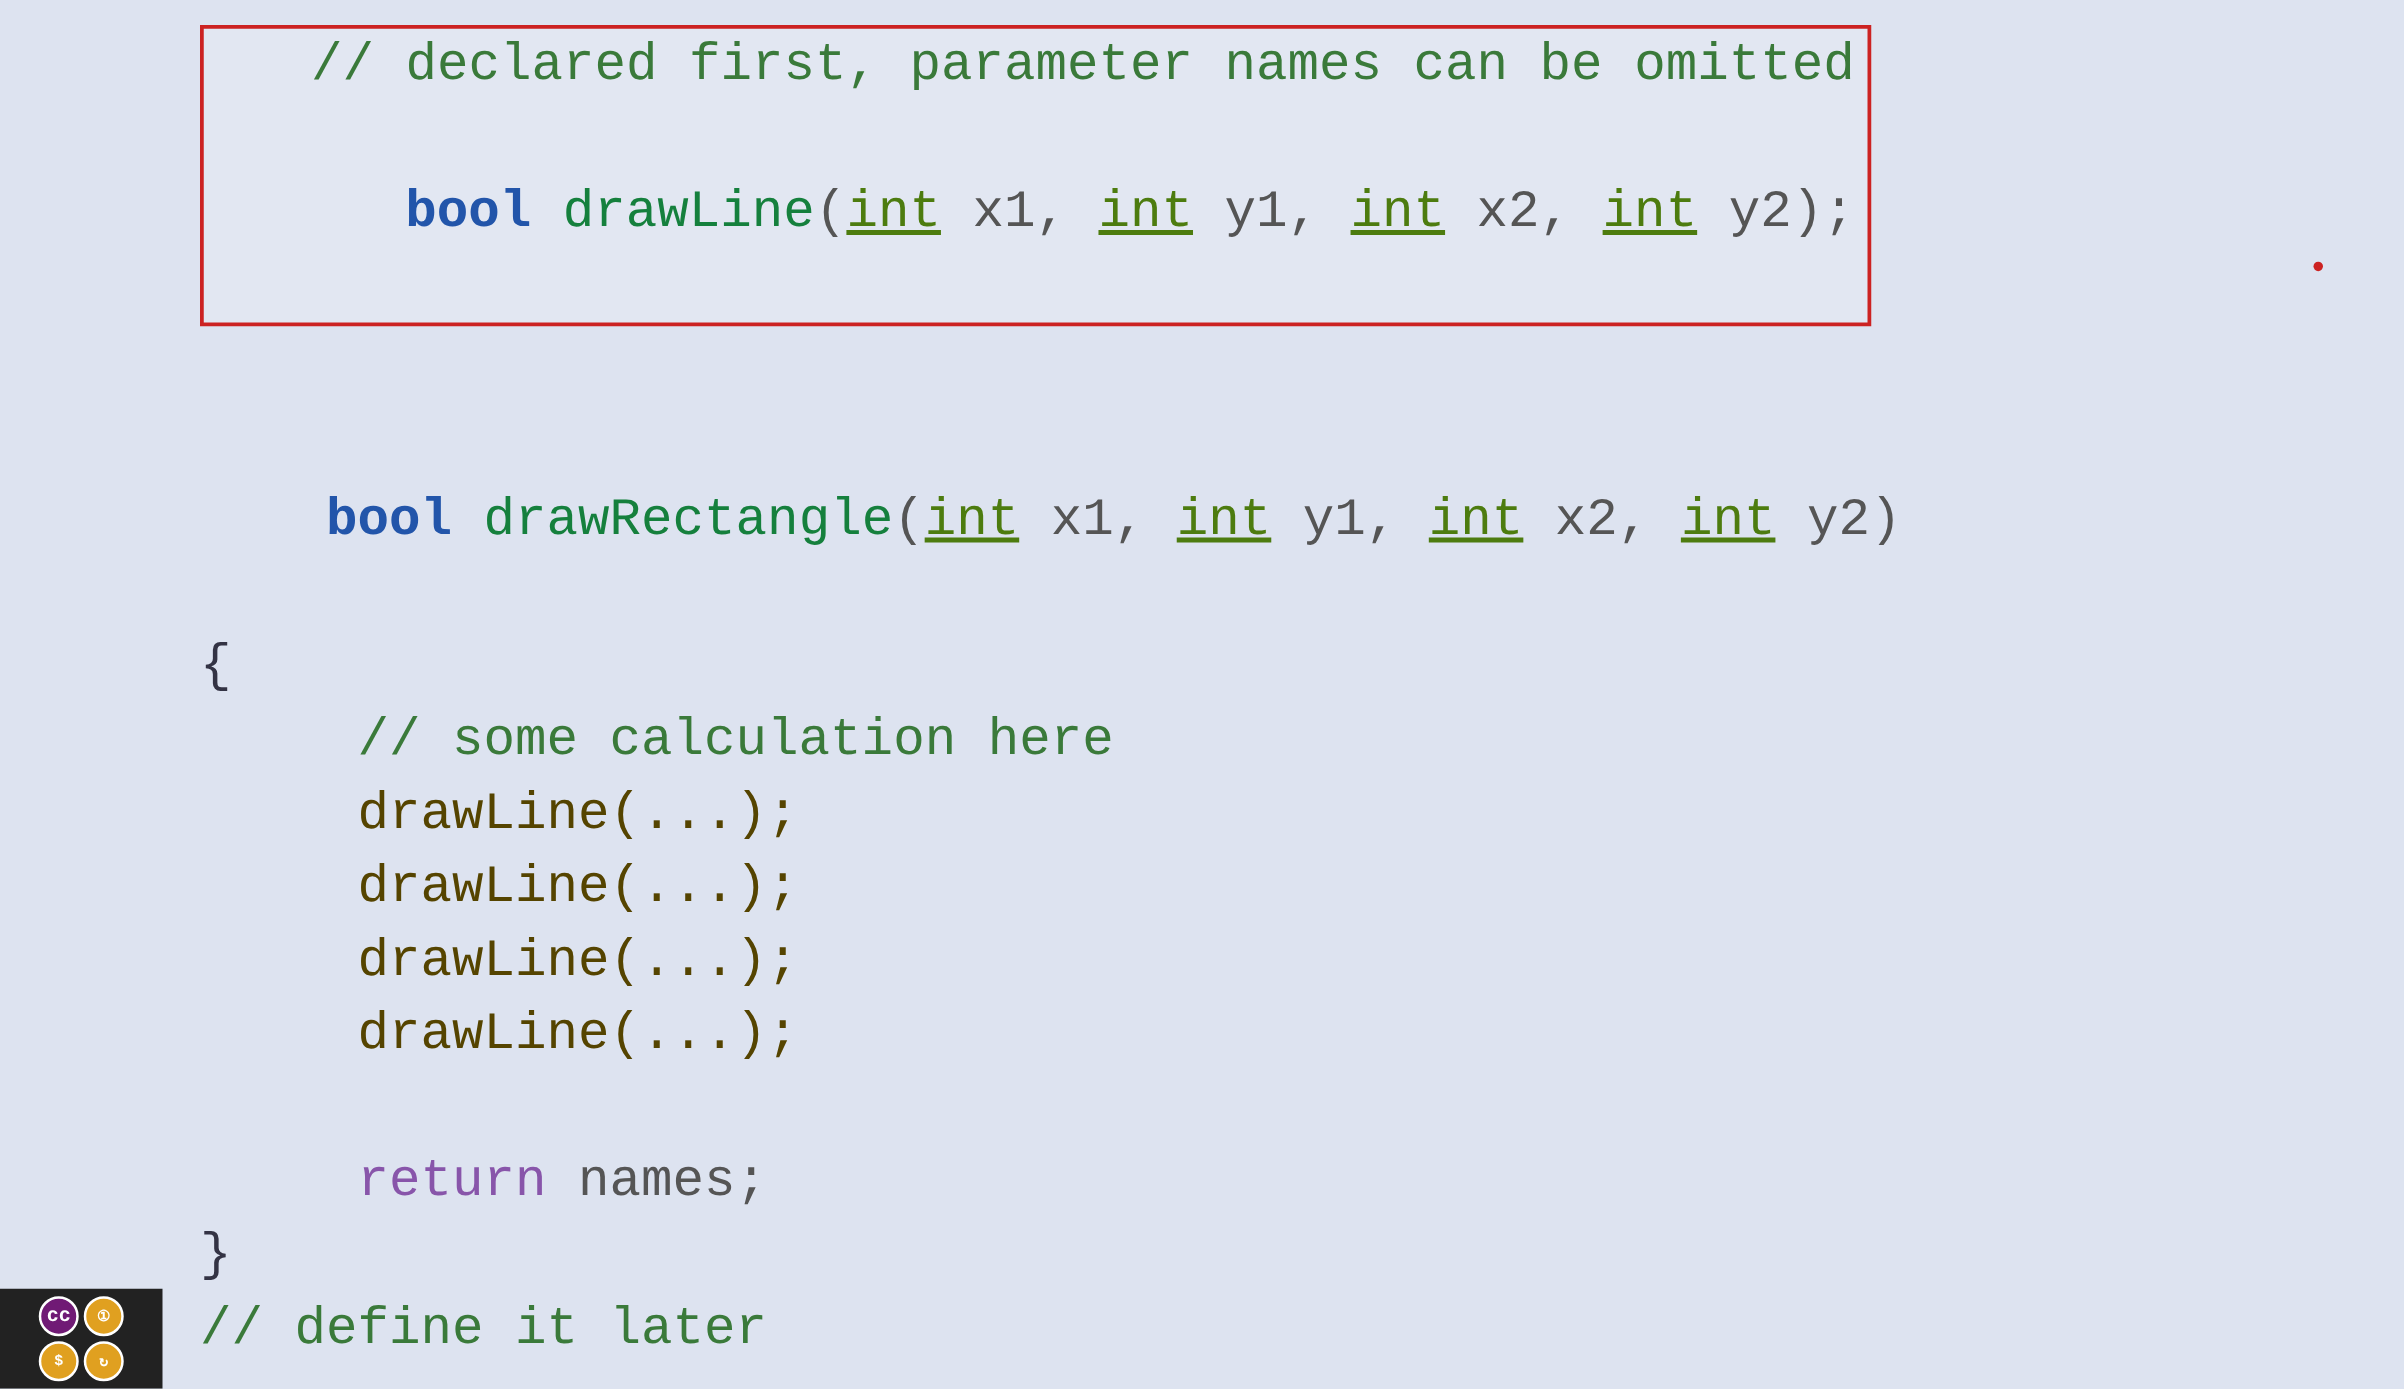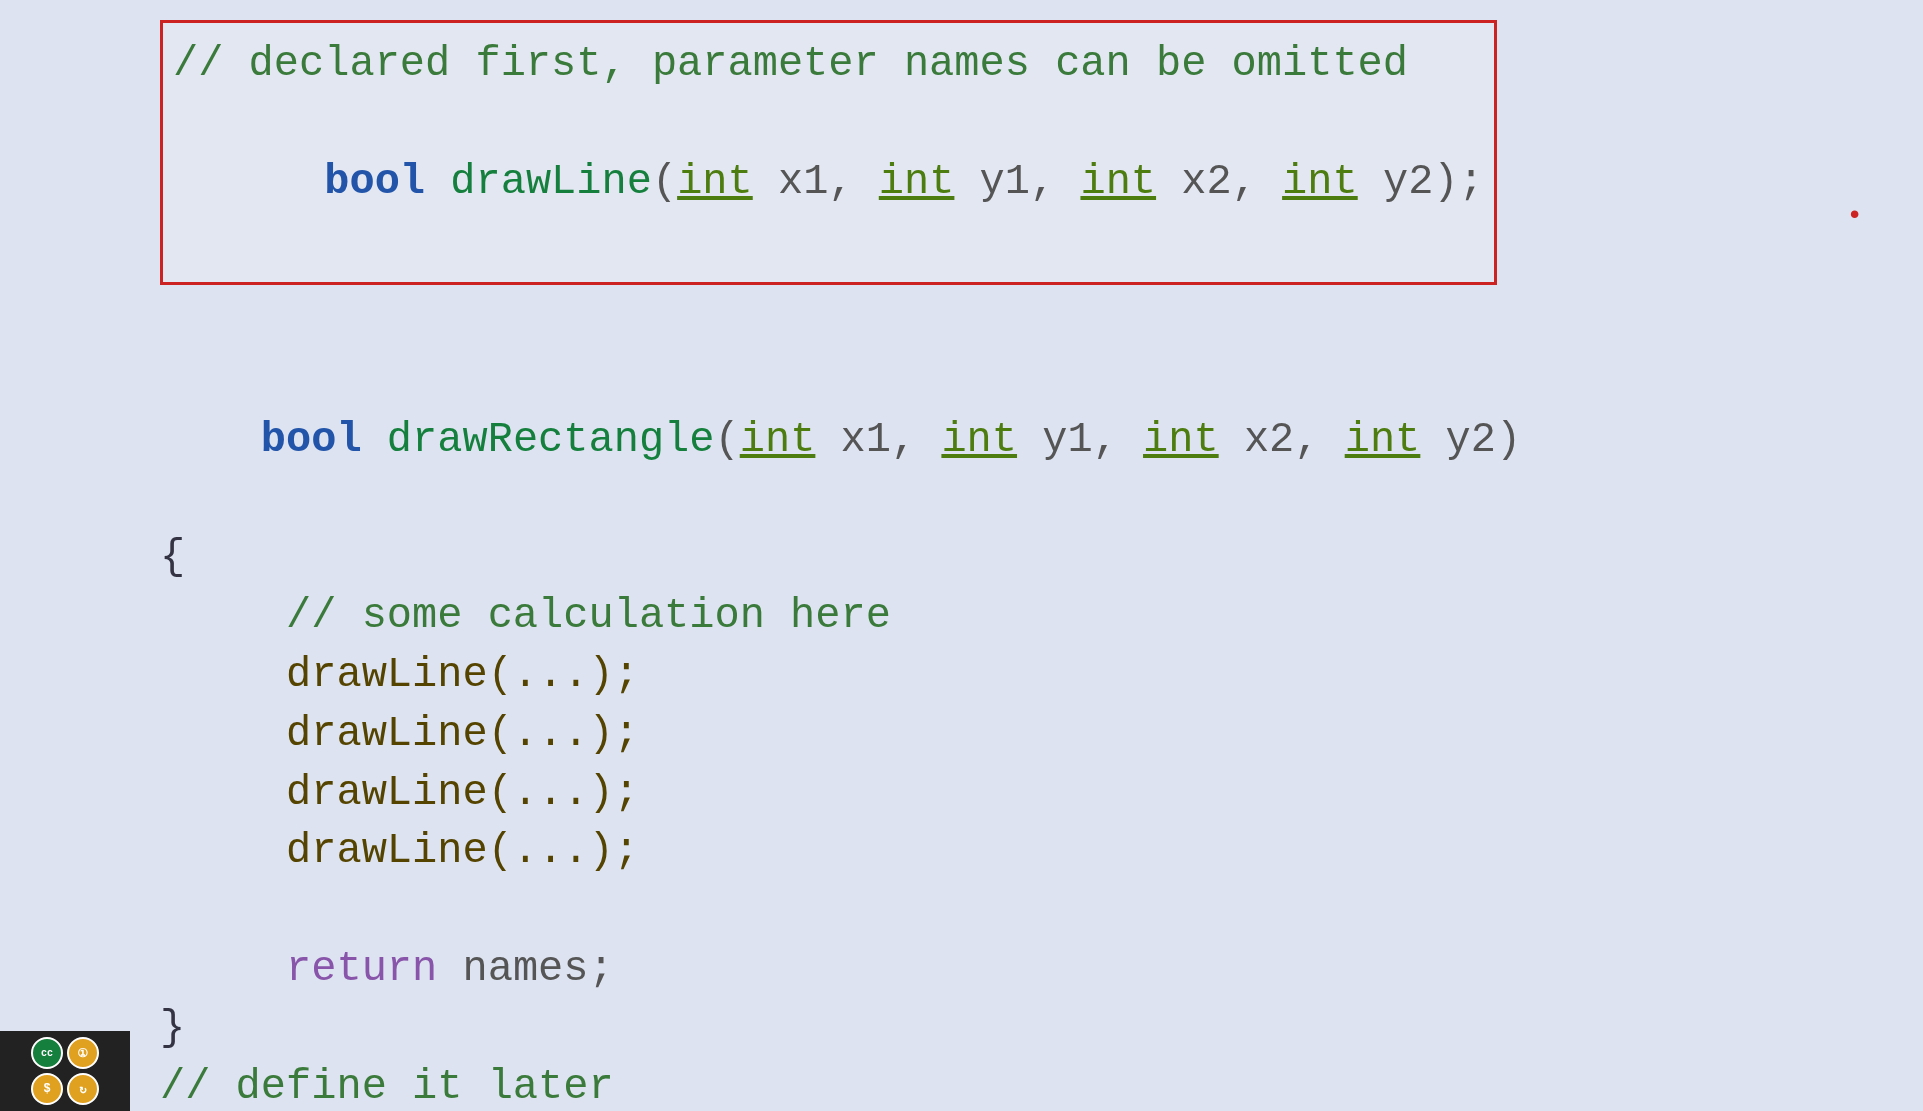--- a/index.html
+++ b/index.html
@@ -62,23 +62,24 @@
     }
 
     .color-drawline-call {
       color: #554400;
       font-family: Liberation Mono, monospace;
     }
 
     .highlight-box {
       border: 3px solid #cc2222;
       background-color: rgba(255, 255, 255, 0.15);
-      padding: 12px 10px;
+      padding: 0 10px;
       display: inline-block;
       margin-bottom: 8px;
+      text-align: right;
     }
 
     .red-dot {
       position: absolute;
       right: 60px;
       top: 200px;
       color: #cc2222;
       font-size: 28px;
     }
 
@@ -174,21 +175,21 @@
   
 
 </div>
 
 <span class="red-dot">•</span>
 
 <div class="license-badge">
   <div class="license-inner">
     <div style="display:flex; flex-direction:column; gap:4px;">
       <div style="display:flex; gap:4px;">
-        <div class="license-circle" style="background:#15803d; font-size:10px;">cc</div>
+        <div class="license-circle" style="background:#701a75; font-size:16px;">cc</div>
         <div class="license-circle" style="background:#e0a020; font-size:12px;">①</div>
       </div>
       <div style="display:flex; gap:4px;">
         <div class="license-circle" style="background:#e0a020; font-size:12px;">$</div>
         <div class="license-circle" style="background:#e0a020; font-size:12px;">↻</div>
       </div>
     </div>
   </div>
 </div>
 

